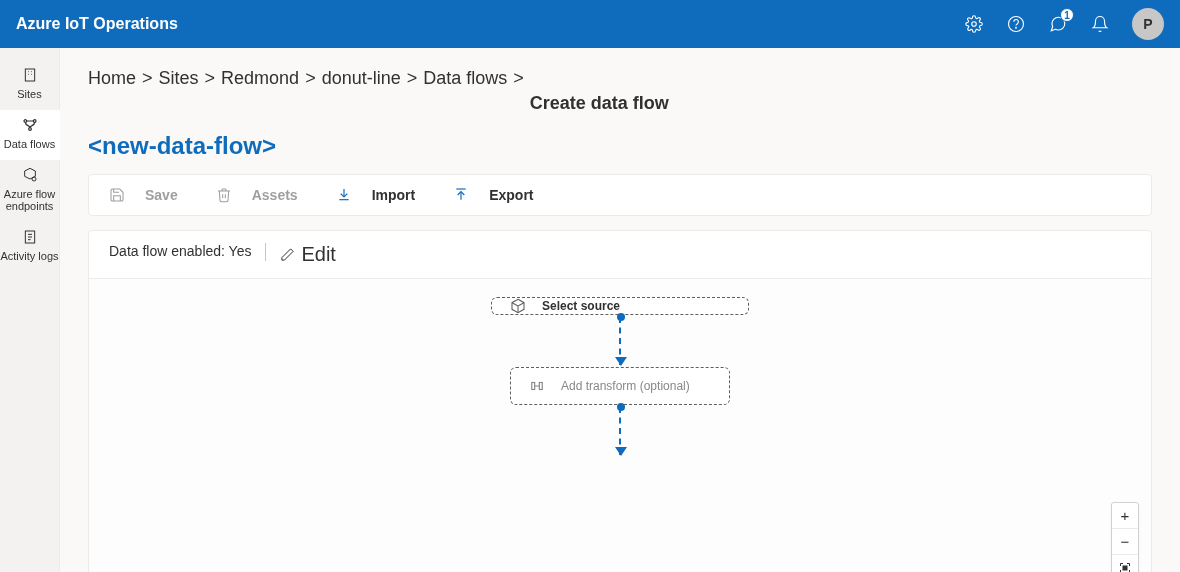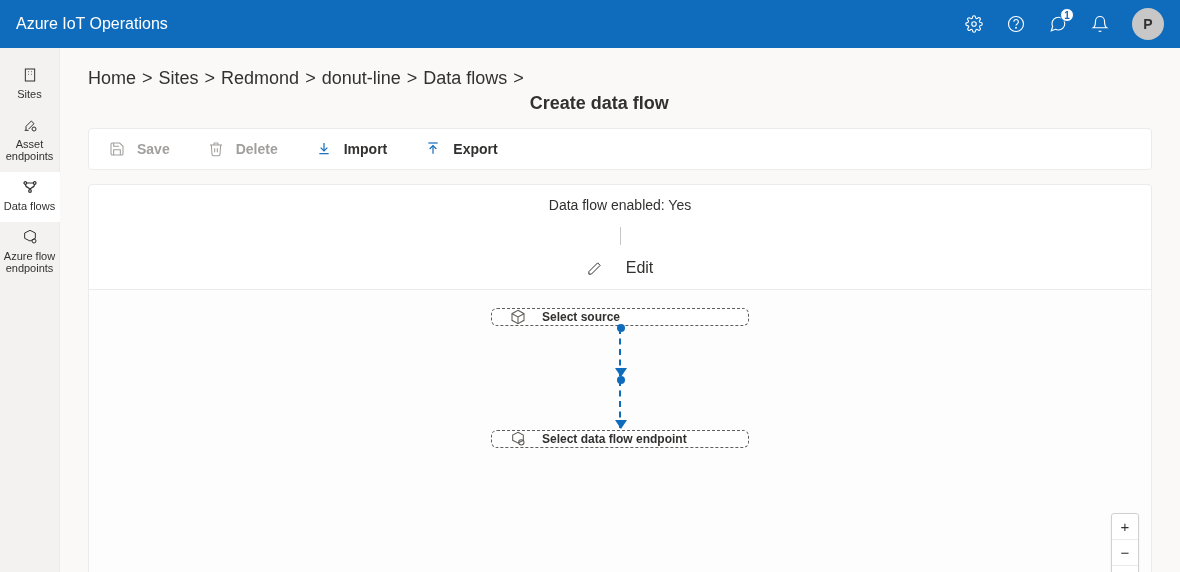--- a/index.html
+++ b/index.html
@@ -1,20 +1,20 @@
 <!DOCTYPE html>
 <html><head>
 <meta charset="utf-8">
 <style>
   * { box-sizing: border-box; margin: 0; padding: 0; font-family: "Segoe UI", -apple-system, BlinkMacSystemFont, sans-serif; }
   body { width: 1180px; height: 572px; overflow: hidden; background: #faf9f8; color: #323130; }
 
   
   .topbar { height: 48px; background: #0f6cbd; color: #fff; display: flex; align-items: center; padding: 0 16px; justify-content: space-between; }
-  .topbar-title { font-size: 16px; font-weight: 400; }
+  .topbar-title { font-size: 16px; font-weight: 700; }
   .topbar-right { display: flex; align-items: center; gap: 22px; }
   .topbar-icon { position: relative; width: 20px; height: 20px; display:flex; align-items:center; justify-content:center; cursor:pointer; }
   .badge { position:absolute; top:-6px; right:-6px; background:#fff; color:#0f6cbd; border-radius:50%; width:14px; height:14px; font-size:10px; font-weight:600; display:flex; align-items:center; justify-content:center; border:1px solid #0f6cbd;}
   .avatar { width:32px; height:32px; border-radius:50%; background:#c7c7c7; color:#323130; display:flex; align-items:center; justify-content:center; font-size:14px; font-weight:600; }
 
   
   .body-wrap { display:flex; height:524px; }
   .sidebar { width:60px; background:#f3f2f1; border-right:1px solid #edebe9; padding-top:12px; display:flex; flex-direction:column; align-items:center; }
   .side-item { width:60px; padding:6px 0 10px; display:flex; flex-direction:column; align-items:center; gap:4px; cursor:pointer; font-size:11px; color:#323130; text-align:center; line-height:1.1; }
   .side-item.active { background:#fff; }
@@ -22,27 +22,27 @@
 
   
   .main { flex:1; padding:20px 28px 10px; position:relative; overflow:hidden; }
   .breadcrumb { font-size:18px; color:#323130; display:flex; gap:6px; flex-wrap:wrap; }
   .crumb { color:#323130; cursor:pointer; }
   .crumb.last { font-weight:600;margin-top:25px; }
   .sep { color:#323130; }
   .page-title { font-size:24px; font-weight:600; color:#0f6cbd; margin-top:18px; }
 
   .toolbar-card { margin-top:14px; background:#fff; border:1px solid #edebe9; border-radius:4px; padding:12px 20px; display:flex; gap:38px; align-items:center; }
-  .tbtn { display:flex; align-items:center; gap:12px; font-size:14px; font-weight:600; cursor:pointer; }
+  .tbtn { display:flex; align-items:center; gap:20px; font-size:14px; font-weight:600; cursor:pointer; }
   .tbtn.disabled { color:#a19f9d; cursor:default; }
   .tbtn-ico { width:16px; height:16px; display:flex; align-items:center; justify-content:center; }
 
-  .status-card { margin-top:14px; background:#fff; border:1px solid #edebe9; border-radius:4px 4px 0 0; padding:12px 20px; display:flex; align-items:center; gap:14px; font-size:14px;flex-direction:column; }
+  .status-card { margin-top:14px; background:#fff; border:1px solid #edebe9; border-radius:4px 4px 0 0; padding:12px 20px; display:flex; gap:14px; font-size:14px; }
   .divider-v { width:1px; height:18px; background:#c8c6c4; }
-  .edit-btn { display:flex; align-items:center; gap:24px; cursor:pointer; font-size:16px; }
+  .edit-btn { display:flex; align-items:center; gap:6px; cursor:pointer; font-size:20px; }
 
   
   .canvas { background:#fdfdfd; border:1px solid #edebe9; border-top:none; border-radius:0 0 4px 4px; height:314px; position:relative; overflow:hidden; }
   .flow-col { position:absolute; left:50%; transform:translateX(-50%); top:18px; display:flex; flex-direction:column; align-items:center; }
   .node { border:1px dashed #605e5c; border-radius:6px; background:#fff; width:258px; padding:0 18px; display:flex; align-items:center; gap:16px; font-size:12px; font-weight:600; cursor:pointer; }
   .node.transform { padding:10px 18px; width:220px; color:#8a8886; font-weight:400; }
   .node.transform .node-ico { color:#8a8886; }
   .node-ico { width:16px; height:16px; display:flex; align-items:center; justify-content:center; color:#605e5c; }
   .connector { width:0; height:48px; border-left:2px dashed #0f6cbd; position:relative; margin:2px 0; }
   .connector::before { content:""; position:absolute; top:-4px; left:50%; transform:translateX(-50%); width:8px; height:8px; background:#0f6cbd; border-radius:50%; }
@@ -98,66 +98,69 @@
           <svg width="16" height="16" viewBox="0 0 24 24" fill="none" stroke="currentColor" stroke-width="1.5">
             <rect x="5" y="3" width="14" height="18"></rect>
             <line x1="9" y1="7" x2="10" y2="7"></line>
             <line x1="14" y1="7" x2="15" y2="7"></line>
             <line x1="9" y1="11" x2="10" y2="11"></line>
             <line x1="14" y1="11" x2="15" y2="11"></line>
           </svg>
         </span>
       <span>Sites</span>
     </div>
-    <div class="side-item">
-      <span class="side-ico">
-          <svg width="16" height="16" viewBox="0 0 24 24" fill="none" stroke="currentColor" stroke-width="1.5">
-            <path d="M4 20h6M6 20v-6l8-8 4 4-8 8"></path>
-            <circle cx="18" cy="18" r="3"></circle>
-          </svg>
-        </span>
-      <span>Asset endpoints</span>
-    </div>
     <div class="side-item active">
       <span class="side-ico">
           <svg width="16" height="16" viewBox="0 0 24 24" fill="none" stroke="currentColor" stroke-width="1.8">
             <circle cx="5" cy="6" r="2"></circle>
             <circle cx="19" cy="6" r="2"></circle>
             <circle cx="12" cy="18" r="2"></circle>
             <path d="M7 6h10M5 8c0 6 7 4 7 8M19 8c0 6-7 4-7 8"></path>
           </svg>
         </span>
       <span>Data flows</span>
     </div>
     <div class="side-item">
       <span class="side-ico">
           <svg width="16" height="16" viewBox="0 0 24 24" fill="none" stroke="currentColor" stroke-width="1.5">
             <path d="M12 2l8 4v8l-8 4-8-4V6z"></path>
             <circle cx="18" cy="18" r="3"></circle>
           </svg>
         </span>
       <span>Azure flow endpoints</span>
     </div>
+    <div class="side-item">
+      <span class="side-ico">
+          <svg width="16" height="16" viewBox="0 0 24 24" fill="none" stroke="currentColor" stroke-width="1.5">
+            <rect x="5" y="3" width="14" height="18"></rect>
+            <line x1="9" y1="8" x2="15" y2="8"></line>
+            <line x1="9" y1="12" x2="15" y2="12"></line>
+            <line x1="9" y1="16" x2="13" y2="16"></line>
+          </svg>
+        </span>
+      <span>Activity logs</span>
+    </div>
   </div>
 
   <div class="main">
     <div class="breadcrumb">
       <span class="crumb">Home</span>
         <span class="sep">&gt;</span>
       <span class="crumb">Sites</span>
         <span class="sep">&gt;</span>
       <span class="crumb">Redmond</span>
         <span class="sep">&gt;</span>
       <span class="crumb">donut-line</span>
         <span class="sep">&gt;</span>
       <span class="crumb">Data flows</span>
         <span class="sep">&gt;</span>
       <span class="crumb last">Create data flow</span>
     </div>
 
+    <h1 class="page-title">&lt;new-data-flow&gt;</h1>
 
     <div class="toolbar-card">
       <div class="tbtn disabled">
         <span class="tbtn-ico">
             <svg width="16" height="16" viewBox="0 0 24 24" fill="none" stroke="currentColor" stroke-width="1.6">
               <path d="M19 21H5a2 2 0 0 1-2-2V5a2 2 0 0 1 2-2h11l5 5v11a2 2 0 0 1-2 2z"></path>
               <polyline points="17 21 17 13 7 13 7 21"></polyline>
               <polyline points="7 3 7 8 15 8"></polyline>
             </svg>
           </span>
@@ -165,21 +168,21 @@
       </div>
       <div class="tbtn disabled">
         <span class="tbtn-ico">
             <svg width="16" height="16" viewBox="0 0 24 24" fill="none" stroke="currentColor" stroke-width="1.6">
               <polyline points="3 6 5 6 21 6"></polyline>
               <path d="M19 6l-1 14a2 2 0 0 1-2 2H8a2 2 0 0 1-2-2L5 6"></path>
               <path d="M10 11v6M14 11v6"></path>
               <path d="M9 6V4a1 1 0 0 1 1-1h4a1 1 0 0 1 1 1v2"></path>
             </svg>
           </span>
-        <span>Delete</span>
+        <span>Assets</span>
       </div>
       <div class="tbtn">
         <span class="tbtn-ico">
             <svg width="16" height="16" viewBox="0 0 24 24" fill="none" stroke="#0f6cbd" stroke-width="1.8">
               <line x1="12" y1="3" x2="12" y2="15"></line>
               <polyline points="7 10 12 15 17 10"></polyline>
               <line x1="5" y1="19" x2="19" y2="19"></line>
             </svg>
           </span>
         <span>Import</span>
@@ -214,30 +217,31 @@
         <div class="node">
           <span class="node-ico">
               <svg width="16" height="16" viewBox="0 0 24 24" fill="none" stroke="currentColor" stroke-width="1.6">
                 <path d="M12 2l9 5v10l-9 5-9-5V7z"></path>
                 <path d="M3 7l9 5 9-5M12 22V12"></path>
               </svg>
             </span>
           <span>Select source</span>
         </div>
         <div class="connector"></div>
-        <div class="connector"></div>
-        <div class="node">
+        <div class="node transform">
           <span class="node-ico">
-              <svg width="16" height="16" viewBox="0 0 24 24" fill="none" stroke="currentColor" stroke-width="1.6">
-                <path d="M12 2l8 4v8l-8 4-8-4V6z"></path>
-                <circle cx="17" cy="17" r="4"></circle>
+              <svg width="14" height="14" viewBox="0 0 24 24" fill="none" stroke="currentColor" stroke-width="2">
+                <rect x="3" y="6" width="5" height="12"></rect>
+                <rect x="16" y="6" width="5" height="12"></rect>
+                <line x1="8" y1="12" x2="16" y2="12"></line>
               </svg>
             </span>
-          <span>Select data flow endpoint</span>
+          <span>Add transform (optional)</span>
         </div>
+        <div class="connector"></div>
       </div>
 
       <div class="zoom">
         <div class="zoom-btn">+</div>
         <div class="zoom-btn">−</div>
         <div class="zoom-btn">
           <svg width="12" height="12" viewBox="0 0 24 24" fill="none" stroke="currentColor" stroke-width="2">
               <rect x="8" y="8" width="8" height="8" fill="currentColor"></rect>
               <path d="M3 8V3h5M21 8V3h-5M3 16v5h5M21 16v5h-5"></path>
             </svg>

